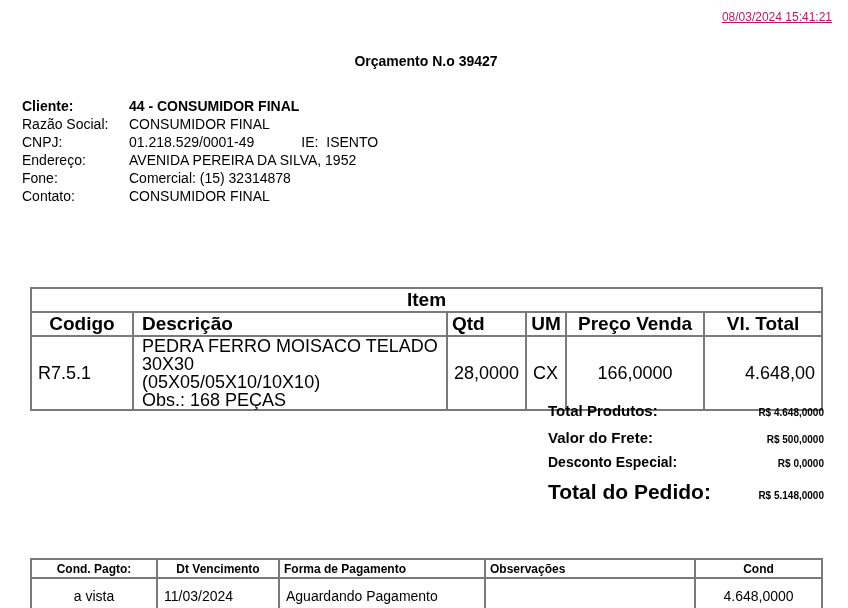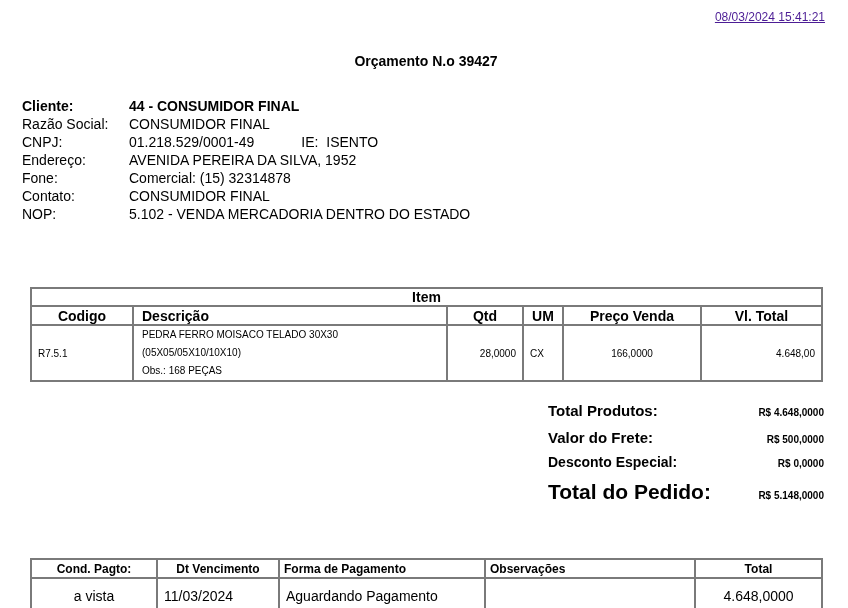--- a/index.html
+++ b/index.html
@@ -1,31 +1,31 @@
 <!DOCTYPE html>
 <html><head>
 <meta charset="utf-8">
 <style>
   html, body { margin:0; padding:0; background:#ffffff; }
   body { width:848px; height:608px; position:relative; overflow:hidden;
          font-family:"Liberation Sans", sans-serif; color:#000; font-size:14px; }
-  .timestamp { position:absolute; right:23px; top:10px; font-size:12px; color:#4c1d95;
+  .timestamp { position:absolute; right:16px; top:10px; font-size:12px; color:#be185d;
                text-decoration:underline; }
   .title { position:absolute; left:0; width:852px; top:53px; text-align:center;
            font-weight:bold; font-size:14px; }
   .client { position:absolute; left:22px; top:97px; border-collapse:collapse; }
   .client td { padding:0; height:18px; line-height:18px; font-size:14px; vertical-align:top; }
   .client td.lbl { width:107px;margin-top:14px; }
   .client .b { font-weight:bold; }
   .ie { display:inline-block; margin-left:47px; }
   table.grid { border-collapse:collapse; position:absolute; }
   table.grid td, table.grid th { border:2px solid #7a7a7a; }
   .items { left:30px; top:287px; width:793px; }
-  .items th { font-size:14px; font-weight:bold; height:17px; padding:0 4px; }
-  .items td { font-size:10px; padding:0 6px; }
+  .items th { font-size:19px; font-weight:bold; height:17px; padding:0 4px; }
+  .items td { font-size:18px; padding:0 6px; }
   .items .itemhdr th { text-align:center; height:16px; }
   .items td.desc { line-height:18px; padding:0 8px; }
   .totals { position:absolute; left:548px; top:402px; width:276px; }
   .trow { display:flex; justify-content:space-between; align-items:baseline; font-weight:bold; }
   .trow .lab { font-size:15px; }
   .trow .val { font-size:10px; }
   .pay { left:30px; top:558px; width:793px; }
   .pay th { font-size:12px; font-weight:bold; height:17px; padding:0 4px; }
   .pay td { font-size:14px; height:17px; padding:8px 6px; }
 </style>
@@ -54,36 +54,32 @@
     <td>AVENIDA PEREIRA DA SILVA, 1952</td>
   </tr>
   <tr>
     <td class="lbl">Fone:</td>
     <td>Comercial: (15) 32314878</td>
   </tr>
   <tr>
     <td class="lbl">Contato:</td>
     <td>CONSUMIDOR FINAL</td>
   </tr>
-  <tr>
-    <td class="lbl">NOP:</td>
-    <td>5.102 - VENDA MERCADORIA DENTRO DO ESTADO</td>
-  </tr>
 </tbody>
   </table>
 
 <table class="grid items">
   <tbody>
       <tr class="itemhdr">
     <th colspan="6">Item</th>
   </tr>
   <tr>
     <th style="width:92px;text-align:center">Codigo</th>
     <th style="width:300px;text-align:left;padding-left:8px">Descrição</th>
-    <th style="width:66px;text-align:center">Qtd</th>
+    <th style="width:66px;text-align:left">Qtd</th>
     <th style="width:30px;text-align:center">UM</th>
     <th style="width:128px;text-align:center">Preço Venda</th>
     <th style="text-align:center">Vl. Total</th>
   </tr>
   <tr>
     <td>R7.5.1</td>
     <td class="desc">
       <div>PEDRA FERRO MOISACO TELADO 30X30</div>
       <div>(05X05/05X10/10X10)</div>
       <div>Obs.: 168 PEÇAS</div>
@@ -115,21 +111,21 @@
   </div>
 </div>
 
 <table class="grid pay">
   <tbody>
       <tr>
     <th style="width:116px;text-align:center">Cond. Pagto:</th>
     <th style="width:112px;text-align:center">Dt Vencimento</th>
     <th style="width:196px;text-align:left">Forma de Pagamento</th>
     <th style="width:200px;text-align:left">Observações</th>
-    <th style="text-align:center">Total</th>
+    <th style="text-align:center">Cond</th>
   </tr>
   <tr>
     <td style="text-align:center">a vista</td>
     <td>11/03/2024</td>
     <td>Aguardando Pagamento</td>
     <td></td>
     <td style="text-align:center">4.648,0000</td>
   </tr>
 </tbody>
   </table>

